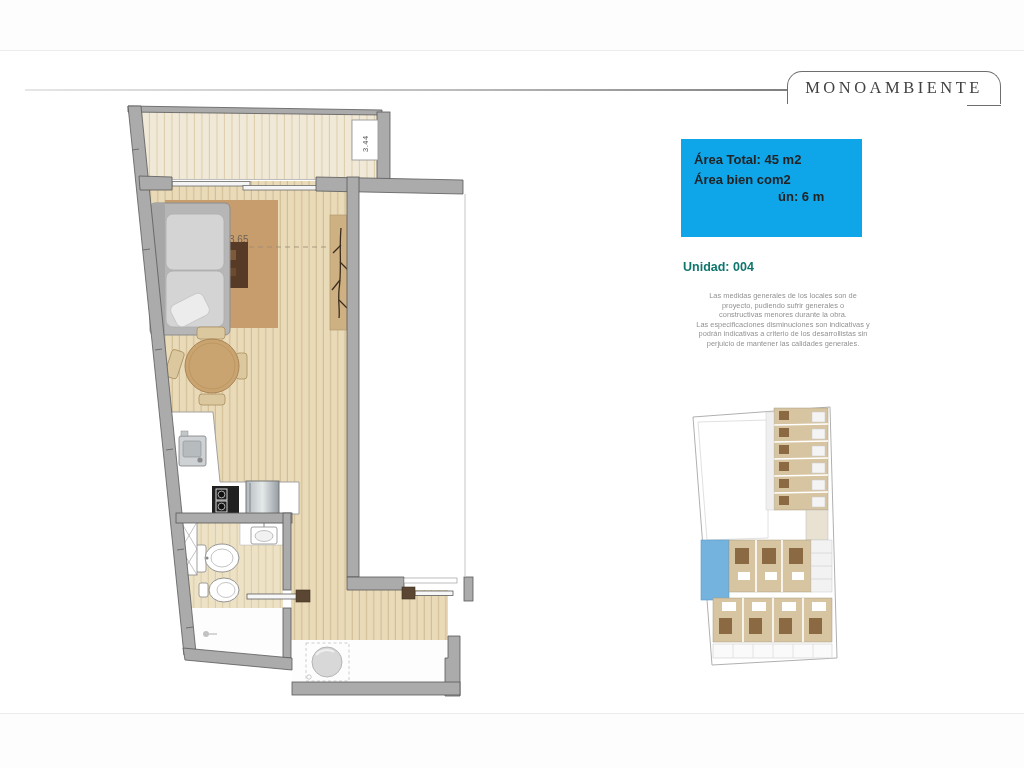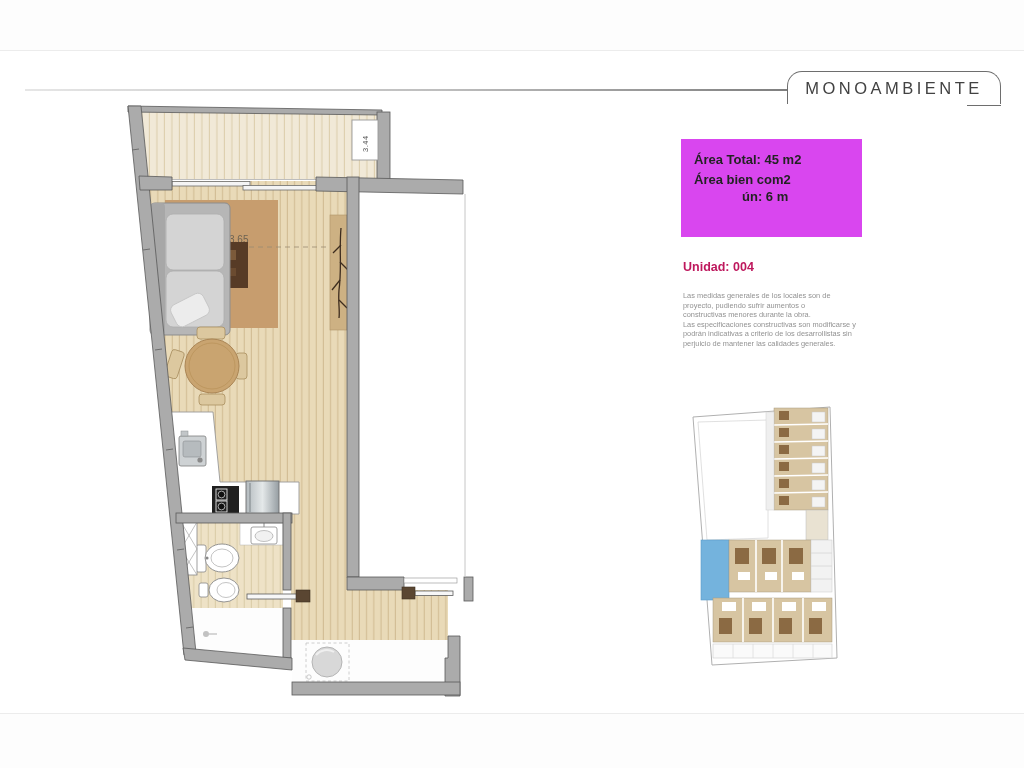--- a/index.html
+++ b/index.html
@@ -7,32 +7,32 @@
         font-family:"Liberation Sans",sans-serif;}
   .frame-top{position:absolute;left:0;top:0;width:1024px;height:50px;background:#fdfdfd;border-bottom:1px solid #ececec;}
   .frame-bottom{position:absolute;left:0;top:713px;width:1024px;height:55px;background:#fdfdfd;border-top:1px solid #ececec;}
 
   
   .header-rule{position:absolute;left:25px;top:89px;width:762px;height:2px;
                background:linear-gradient(to right,#e6e6e6,#bdbdbd 55%,#7f7f7f);}
   .title-tab{position:absolute;left:787px;top:71px;width:212px;height:32px;
              border:1.5px solid #6e6e6e;border-bottom:none;border-radius:15px 15px 0 0;
              text-align:center;line-height:32px;font-size:16.5px;letter-spacing:3.5px;
-             color:#424242;font-weight:500;}
+             color:#424242;font-weight:500;font-family:Liberation Serif, serif;}
   .title-tab::after{content:"";position:absolute;right:-1px;bottom:-1.5px;width:34px;border-top:1.5px solid #6e6e6e;}
 
   
-  .info-box{position:absolute;left:681px;top:139px;width:181px;height:98px;background:#d946ef;
+  .info-box{position:absolute;left:681px;top:139px;width:181px;height:98px;background:#0ea5e9;
             padding:11px 0 0 13px;box-sizing:border-box;color:#232323;font-weight:bold;
             font-size:13px;line-height:20px;}
-  .info-box .l5{margin-left:48px;margin-top:-3px;}
-
-  .unidad{position:absolute;left:683px;top:260px;font-size:12.5px;font-weight:bold;color:#be185d;}
-
-  .disclaimer{position:absolute;left:683px;top:291px;width:200px;font-size:7.4px;line-height:9.6px;color:#929292;}
+  .info-box .l5{margin-left:84px;margin-top:-3px;}
+
+  .unidad{position:absolute;left:683px;top:260px;font-size:12.5px;font-weight:bold;color:#0f766e;}
+
+  .disclaimer{position:absolute;left:683px;top:291px;width:200px;font-size:7.4px;line-height:9.6px;color:#929292;text-align:center;}
   .disclaimer span{display:block;}
 
   svg{position:absolute;left:0;top:0;}
   svg text{font-family:"Liberation Sans",sans-serif;}
 </style>
 </head>
 <body>
 
 <div class="page">
 
@@ -45,23 +45,23 @@
   <div class="info-box">
     <div>Área Total: 45 m2</div>
     <div>Área bien com2</div>
     <div class="l5">ún: 6 m</div>
   </div>
 
   <div class="unidad">Unidad: 004</div>
 
   <div class="disclaimer">
     <span>Las medidas generales de los locales son de</span>
-    <span>proyecto, pudiendo sufrir aumentos o</span>
+    <span>proyecto, pudiendo sufrir generales o</span>
     <span>constructivas menores durante la obra.</span>
-    <span>Las especificaciones constructivas son modificarse y</span>
+    <span>Las especificaciones disminuciones son indicativas y</span>
     <span>podrán indicativas a criterio de los desarrollistas sin</span>
     <span>perjuicio de mantener las calidades generales.</span>
   </div>
 
   <svg width="1024" height="768" viewBox="0 0 1024 768">
     <defs>
       <pattern id="deck" width="7.5" height="14" patternUnits="userSpaceOnUse">
         <rect width="7.5" height="14" fill="#f1e9d7"></rect>
         <rect x="6.4" width="1.1" height="14" fill="#ddcfae"></rect>
       </pattern>

